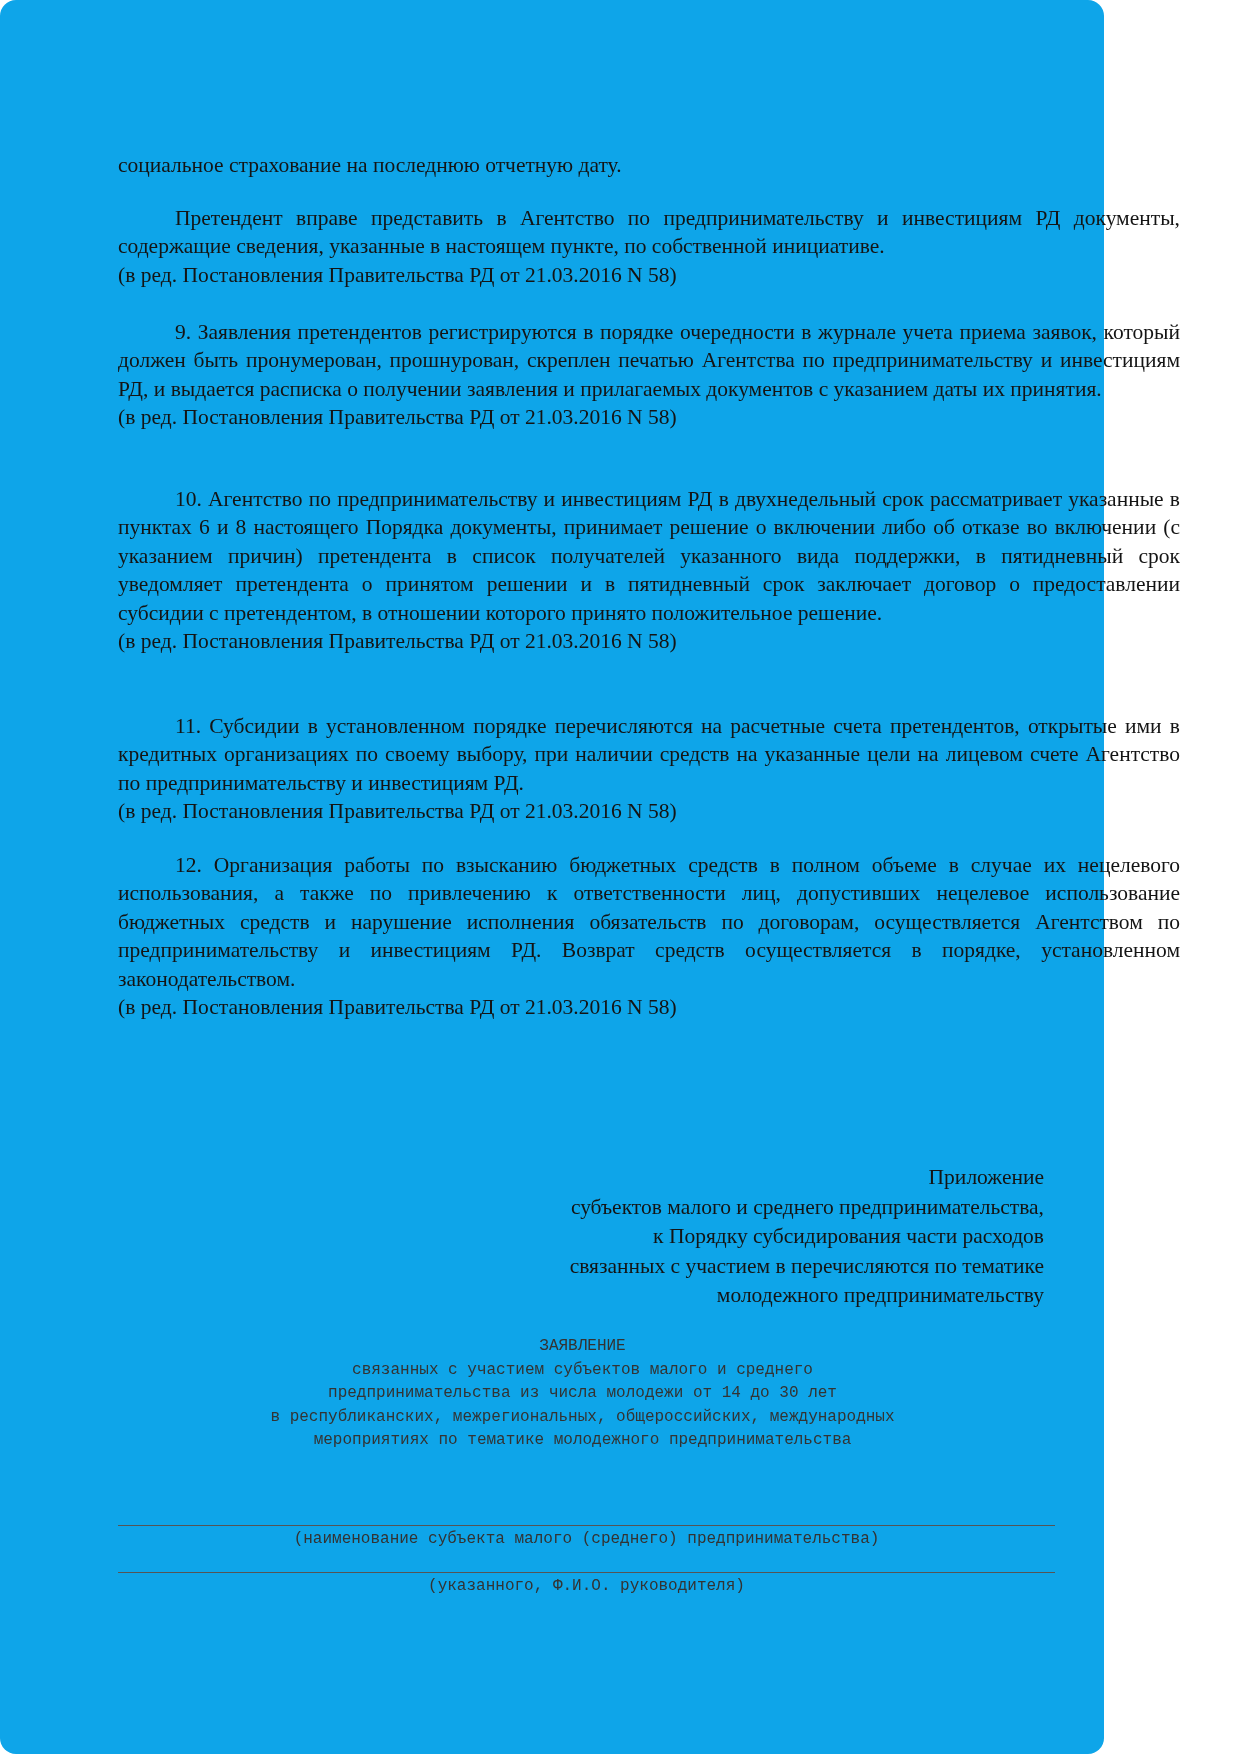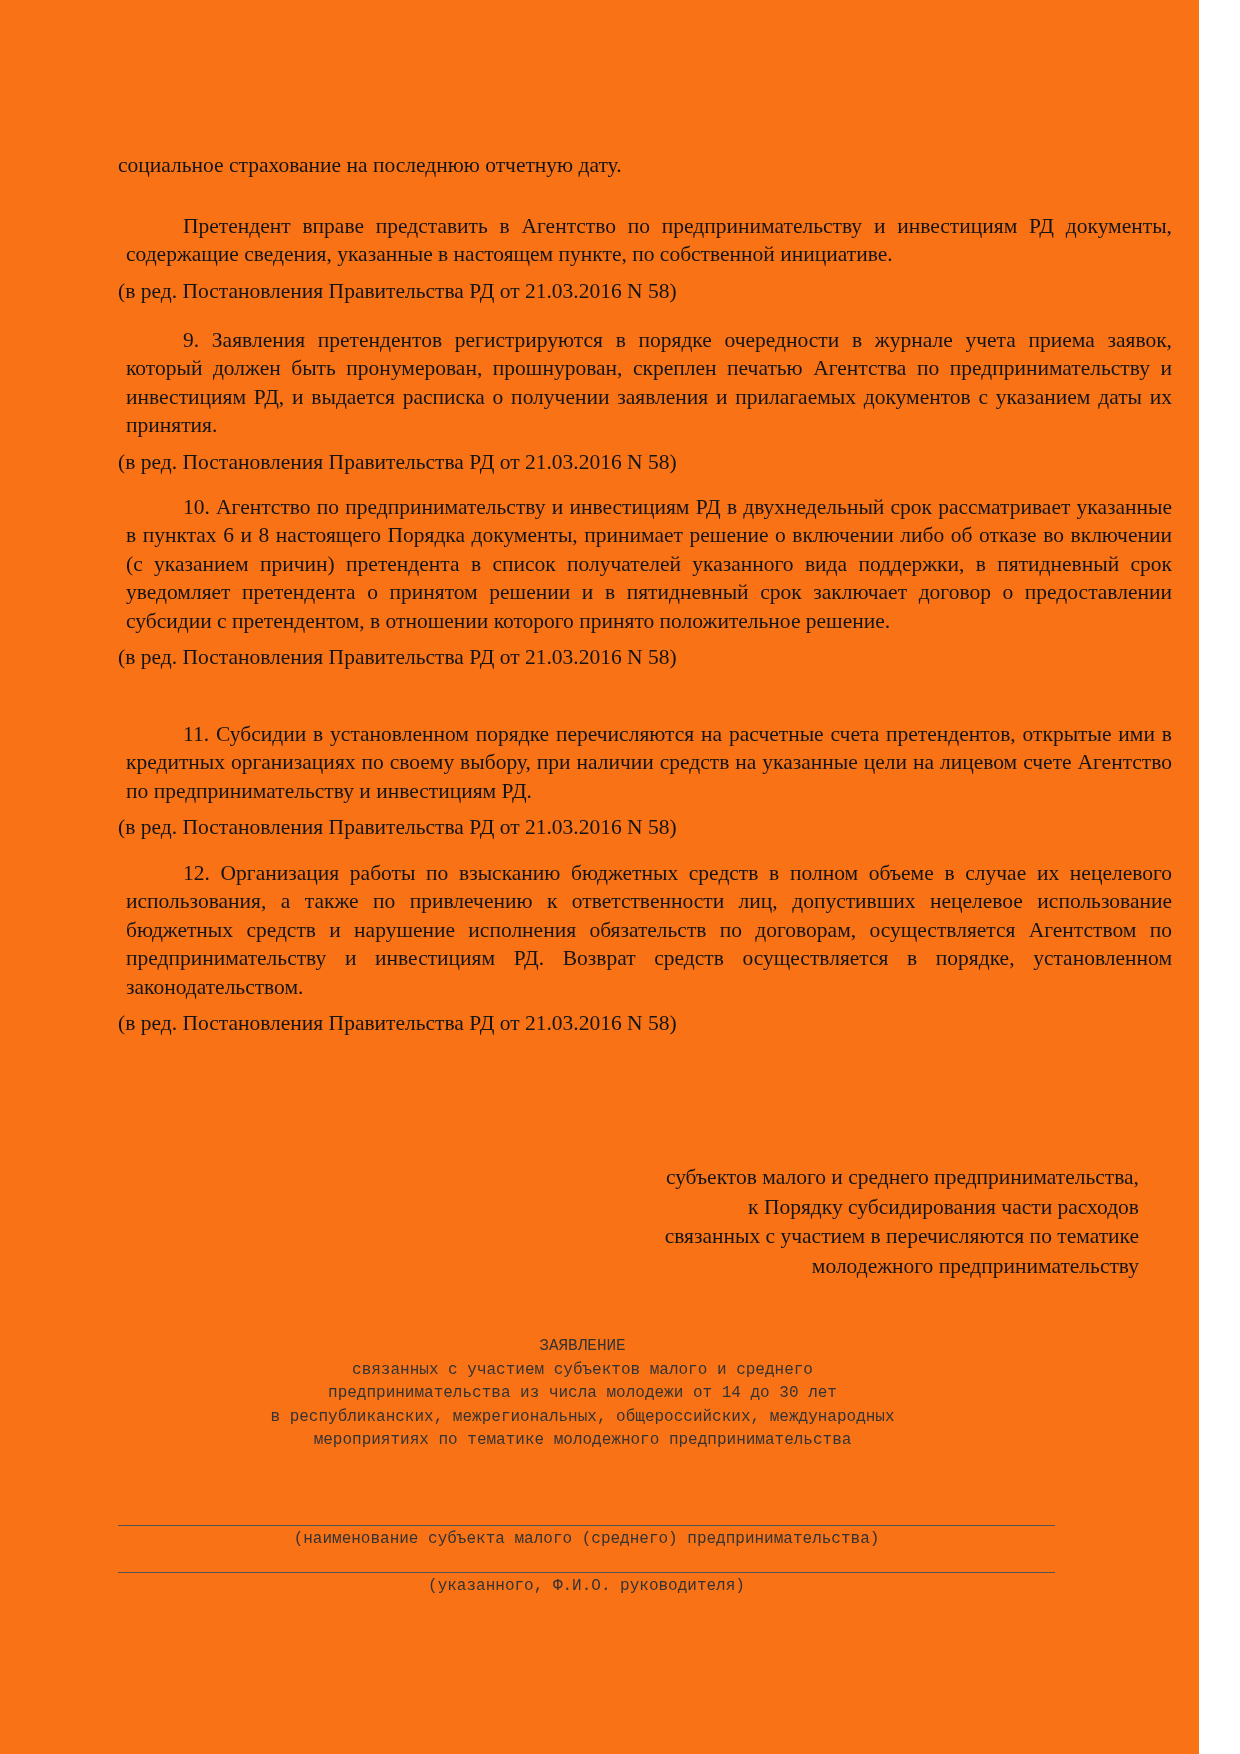--- a/index.html
+++ b/index.html
@@ -1,23 +1,23 @@
 <!DOCTYPE html>
 <html><head>
 <meta charset="utf-8">
 <style>
   html, body { margin: 0; padding: 0; background: #ffffff; }
   body { width: 1240px; height: 1754px; position: relative; overflow: hidden; color: #111111; }
-  .page { position: absolute; left: 0; top: 0; width: 1199px; height: 1754px; background: #f97316; }
+  .page { position: absolute; left: 0; top: 0; width: 1104px; height: 1754px; background: #0ea5e9; border-radius: 16px; }
   .body-text {
     position: absolute; left: 118px; width: 1062px;
     font-family: "Liberation Serif", "DejaVu Serif", serif;
     font-size: 21.5px; line-height: 28.4px; color: #141414;
   }
-  .para { margin: 8px; text-align: justify; text-align-last: left; }
+  .para { margin: 0; text-align: justify; text-align-last: left; }
   .indent { text-indent: 57px; }
   .amend { margin: 0; text-align: left; }
   .appendix {
     position: absolute; right: 60px; top: 1163px; width: 620px;
     font-family: "Liberation Serif", "DejaVu Serif", serif;
     font-size: 21.5px; line-height: 29.5px; text-align: right; color: #141414;
   }
   .appendix div { white-space: nowrap; }
   .statement {
     position: absolute; left: 114px; width: 937px; top: 1335px;
@@ -60,20 +60,21 @@
     <p class="para indent">11. Субсидии в установленном порядке перечисляются на расчетные счета претендентов, открытые ими в кредитных организациях по своему выбору, при наличии средств на указанные цели на лицевом счете Агентство по предпринимательству и инвестициям РД.</p>
     <p class="amend">(в ред. Постановления Правительства РД от 21.03.2016 N 58)</p>
   </div>
 
   <div class="body-text" style="top:851px;">
     <p class="para indent">12. Организация работы по взысканию бюджетных средств в полном объеме в случае их нецелевого использования, а также по привлечению к ответственности лиц, допустивших нецелевое использование бюджетных средств и нарушение исполнения обязательств по договорам, осуществляется Агентством по предпринимательству и инвестициям РД. Возврат средств осуществляется в порядке, установленном законодательством.</p>
     <p class="amend">(в ред. Постановления Правительства РД от 21.03.2016 N 58)</p>
   </div>
 
   <div class="appendix">
+    <div>Приложение</div>
     <div>субъектов малого и среднего предпринимательства,</div>
     <div>к Порядку субсидирования части расходов</div>
     <div>связанных с участием в перечисляются по тематике</div>
     <div>молодежного предпринимательству</div>
   </div>
 
   <div class="statement">
     <div>ЗАЯВЛЕНИЕ</div>
     <div>связанных с участием субъектов малого и среднего</div>
     <div>предпринимательства из числа молодежи от 14 до 30 лет</div>

